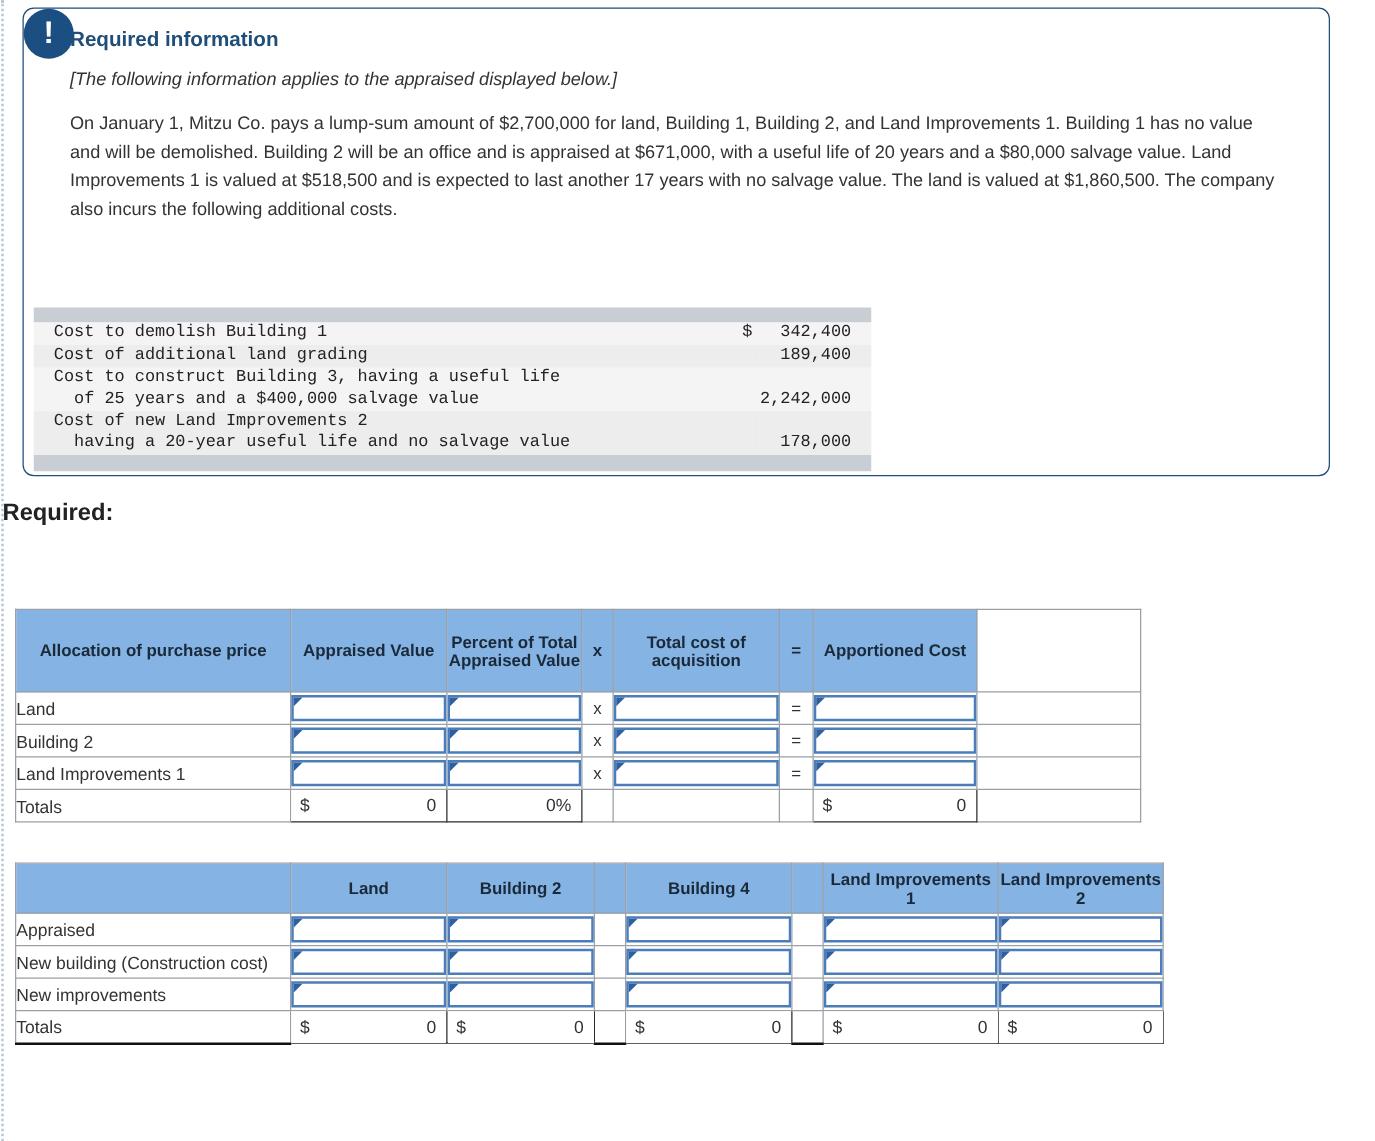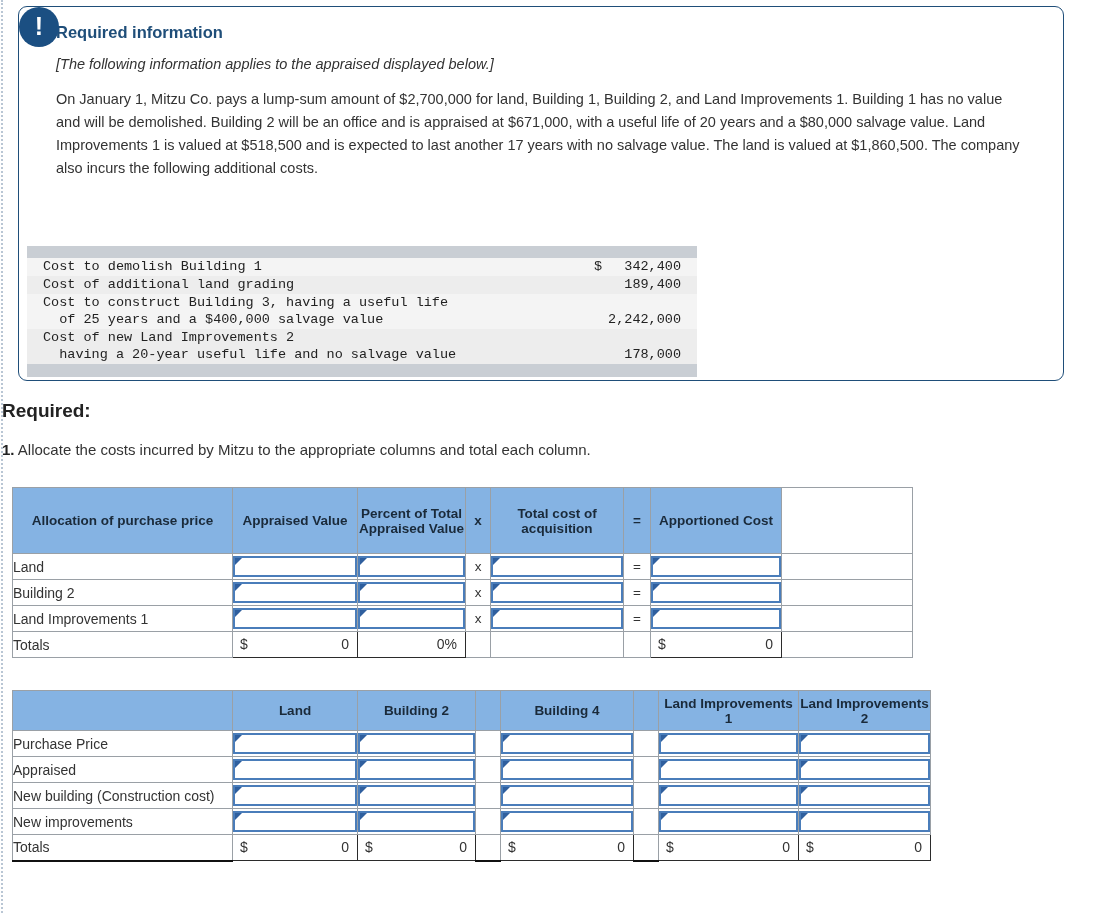--- a/index.html
+++ b/index.html
@@ -226,24 +226,20 @@
             <td class="sym"></td>
             <td class="amt" style="vertical-align:bottom;">178,000</td>
           </tr>
         </tbody>
       </table>
       <div class="cost-bar bottom"></div>
     </div>
   </div>
 
   <div class="required-h">Required:</div>
-  <div class="instruction">
-    <b>1.</b>
-    <span>Allocate the costs incurred by Mitzu to the appropriate columns and total each column.</span>
-  </div>
 
   <div class="gridwrap" style="left:12px; top:487px;">
     <table class="grid">
       <colgroup>
         <col style="width:220px">
         <col style="width:125px">
         <col style="width:108px">
         <col style="width:25px">
         <col style="width:133px">
         <col style="width:27px">
@@ -358,40 +354,20 @@
           <th class="hdr">Building 2</th>
           <th class="hdr blank"></th>
           <th class="hdr">Building 4</th>
           <th class="hdr blank"></th>
           <th class="hdr">Land Improvements 1</th>
           <th class="hdr">Land Improvements 2</th>
         </tr>
       </thead>
       <tbody>
         <tr>
-          <td class="rowlabel">Purchase Price</td>
-          <td class="inputcell">
-              <div class="inputbox"></div>
-            </td>
-          <td class="inputcell">
-              <div class="inputbox"></div>
-            </td>
-          <td class="spacer"></td>
-          <td class="inputcell">
-              <div class="inputbox"></div>
-            </td>
-          <td class="spacer"></td>
-          <td class="inputcell">
-              <div class="inputbox"></div>
-            </td>
-          <td class="inputcell">
-              <div class="inputbox"></div>
-            </td>
-        </tr>
-        <tr>
           <td class="rowlabel">Appraised</td>
           <td class="inputcell">
               <div class="inputbox"></div>
             </td>
           <td class="inputcell">
               <div class="inputbox"></div>
             </td>
           <td class="spacer"></td>
           <td class="inputcell">
               <div class="inputbox"></div>

